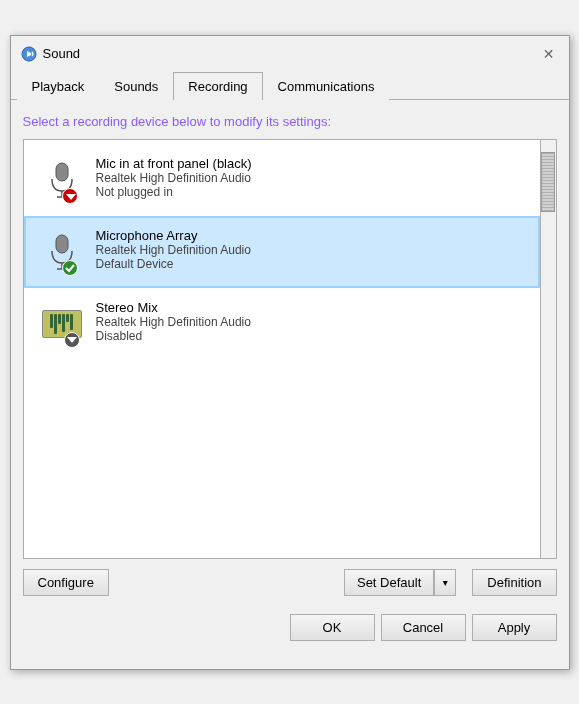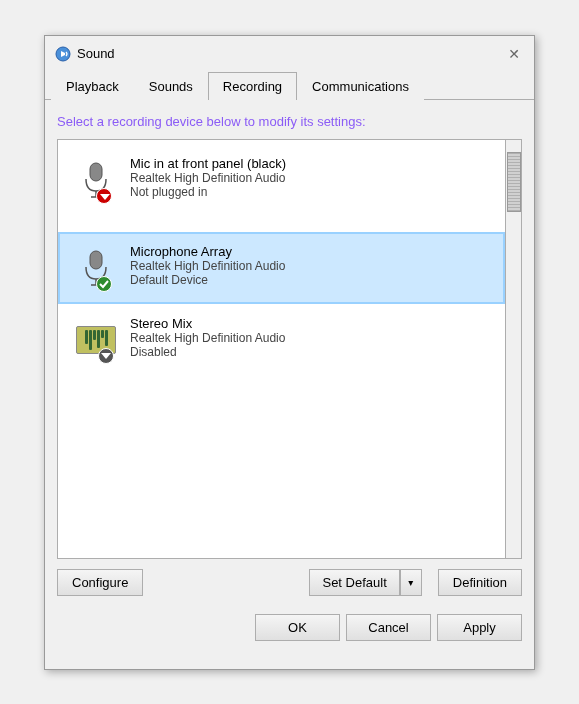--- a/index.html
+++ b/index.html
@@ -7,21 +7,21 @@
       font-family: 'Segoe UI', Tahoma, Geneva, Verdana, sans-serif;
       font-size: 13px;
       background: #f0f0f0;
       display: flex;
       justify-content: center;
       align-items: center;
       width: 579px;
       height: 704px;
     }
     .window {
-      width: 491px;
+      width: 560px;
       background: #f0f0f0;
       border: 1px solid #999;
       box-shadow: 2px 2px 8px rgba(0,0,0,0.3);
     }
     .title-bar {
       background: #f0f0f0;
       display: flex;
       align-items: center;
       padding: 8px 10px;
       border-bottom: none;
@@ -94,21 +94,20 @@
     .device-item {
       display: flex;
       align-items: flex-start;
       padding: 10px 12px;
       cursor: pointer;
       border: 2px solid transparent;
     }
     .device-item.selected {
       background: #cce8ff;
       border: 2px solid #99d1ff;
-      margin-top: 16px;
     }
     .device-icon-container {
       width: 48px;
       height: 48px;
       margin-right: 10px;
       flex-shrink: 0;
       position: relative;
       display: flex;
       align-items: center;
       justify-content: center;

